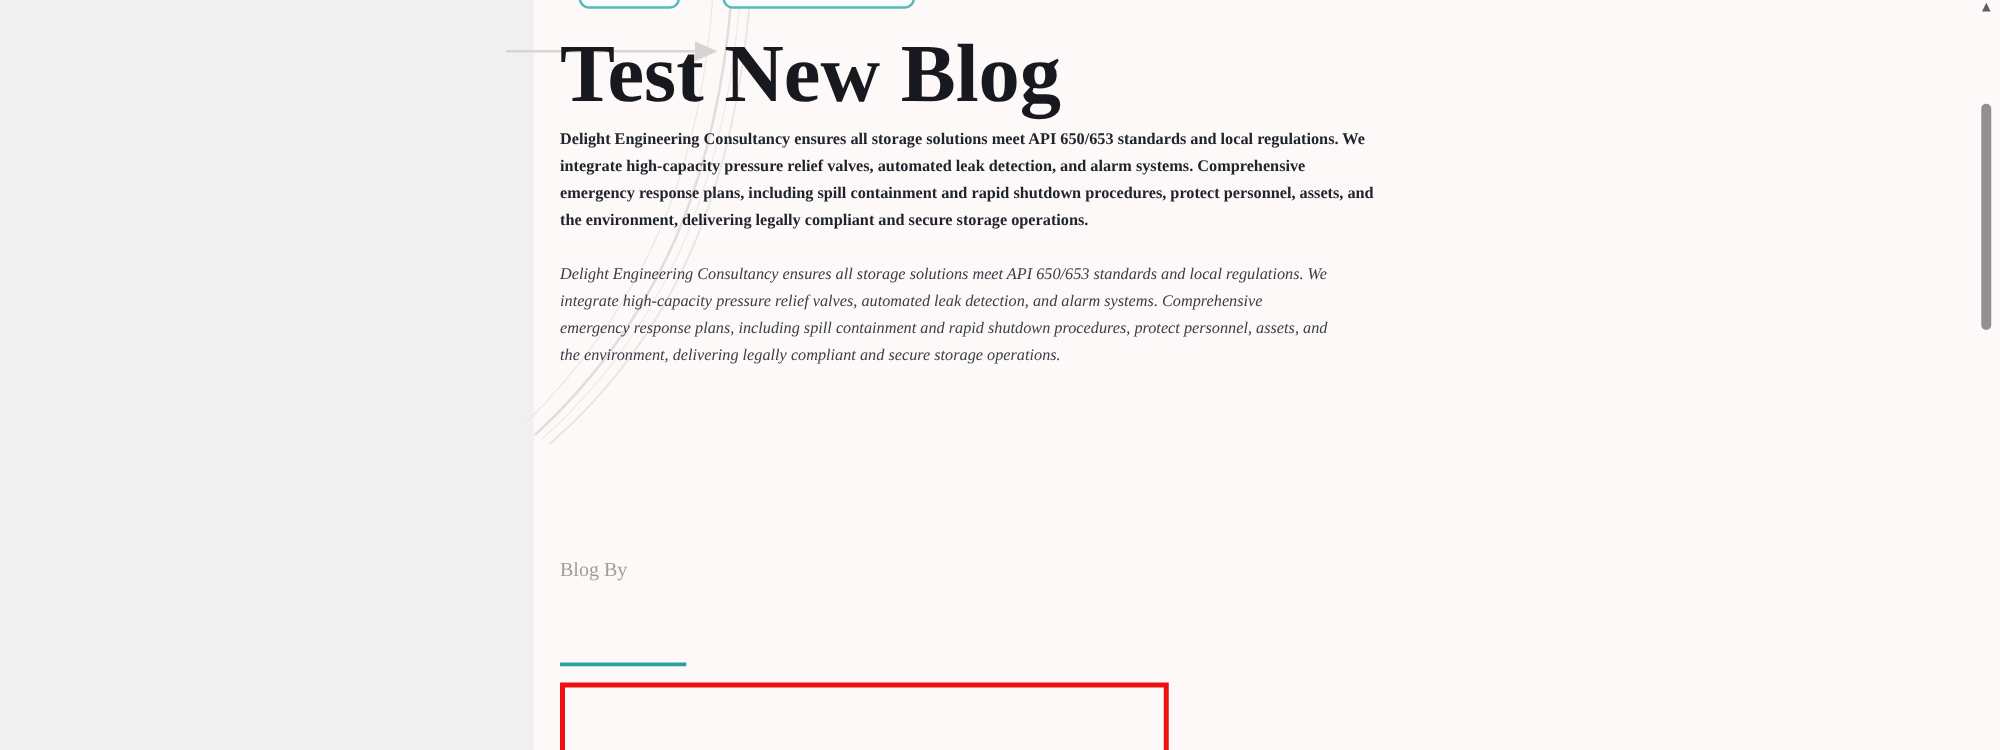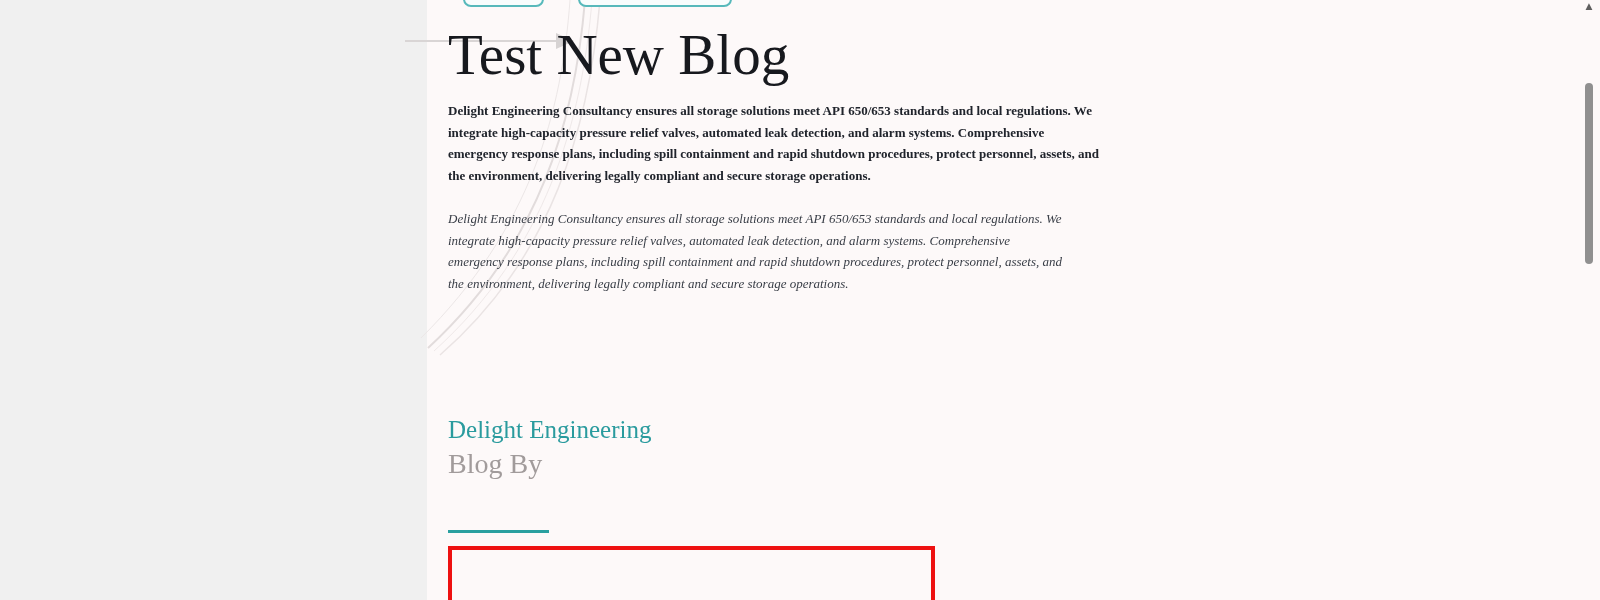--- a/index.html
+++ b/index.html
@@ -42,22 +42,22 @@
     border: 2px solid #57b9bb;
     border-radius: 8px;
     background: #f8fdfd;
   }
   .tag-pill.one { left: 463px; width: 81px; }
   .tag-pill.two { left: 578px; width: 154px; }
   .page-title {
     position: absolute;
     left: 448px; top: 22px;
     width: 1040px;
-    font-size: 57px;
-    font-weight: 400;
+    font-size: 66px;
+    font-weight: 700;
     color: #17191e;
     letter-spacing: 0px;
     white-space: nowrap;
   }
   .para {
     position: absolute;
     left: 448px;
     width: 1040px;
     font-size: 13px;
     line-height: 21.6px;
@@ -70,21 +70,21 @@
     position: absolute;
     left: 448px; top: 416px;
     font-size: 25px;
     color: #2a9b9e;
     white-space: nowrap;
     cursor: pointer;
   }
   .author-label {
     position: absolute;
     left: 448px; top: 448px;
-    font-size: 28px;
+    font-size: 16px;
     color: #a19b9b;
     white-space: nowrap;
   }
   .teal-divider {
     position: absolute;
     left: 448px; top: 530px;
     width: 101px; height: 3px;
     background: #2aa0a0;
   }
   .red-outline-box {
@@ -142,21 +142,20 @@
     <div class="line">the environment, delivering legally compliant and secure storage operations.</div>
   </div>
 
   <div class="para italic">
     <div class="line">Delight Engineering Consultancy ensures all storage solutions meet API 650/653 standards and local regulations. We</div>
     <div class="line">integrate high-capacity pressure relief valves, automated leak detection, and alarm systems. Comprehensive</div>
     <div class="line">emergency response plans, including spill containment and rapid shutdown procedures, protect personnel, assets, and</div>
     <div class="line">the environment, delivering legally compliant and secure storage operations.</div>
   </div>
 
-  <div class="author-name">Delight Engineering</div>
   <div class="author-label">Blog By</div>
 
   <div class="teal-divider"></div>
 
   <div class="red-outline-box"></div>
 
   <div class="scrollbar-up">
     <span>▲</span>
   </div>
   <div class="scrollbar-thumb"></div>

